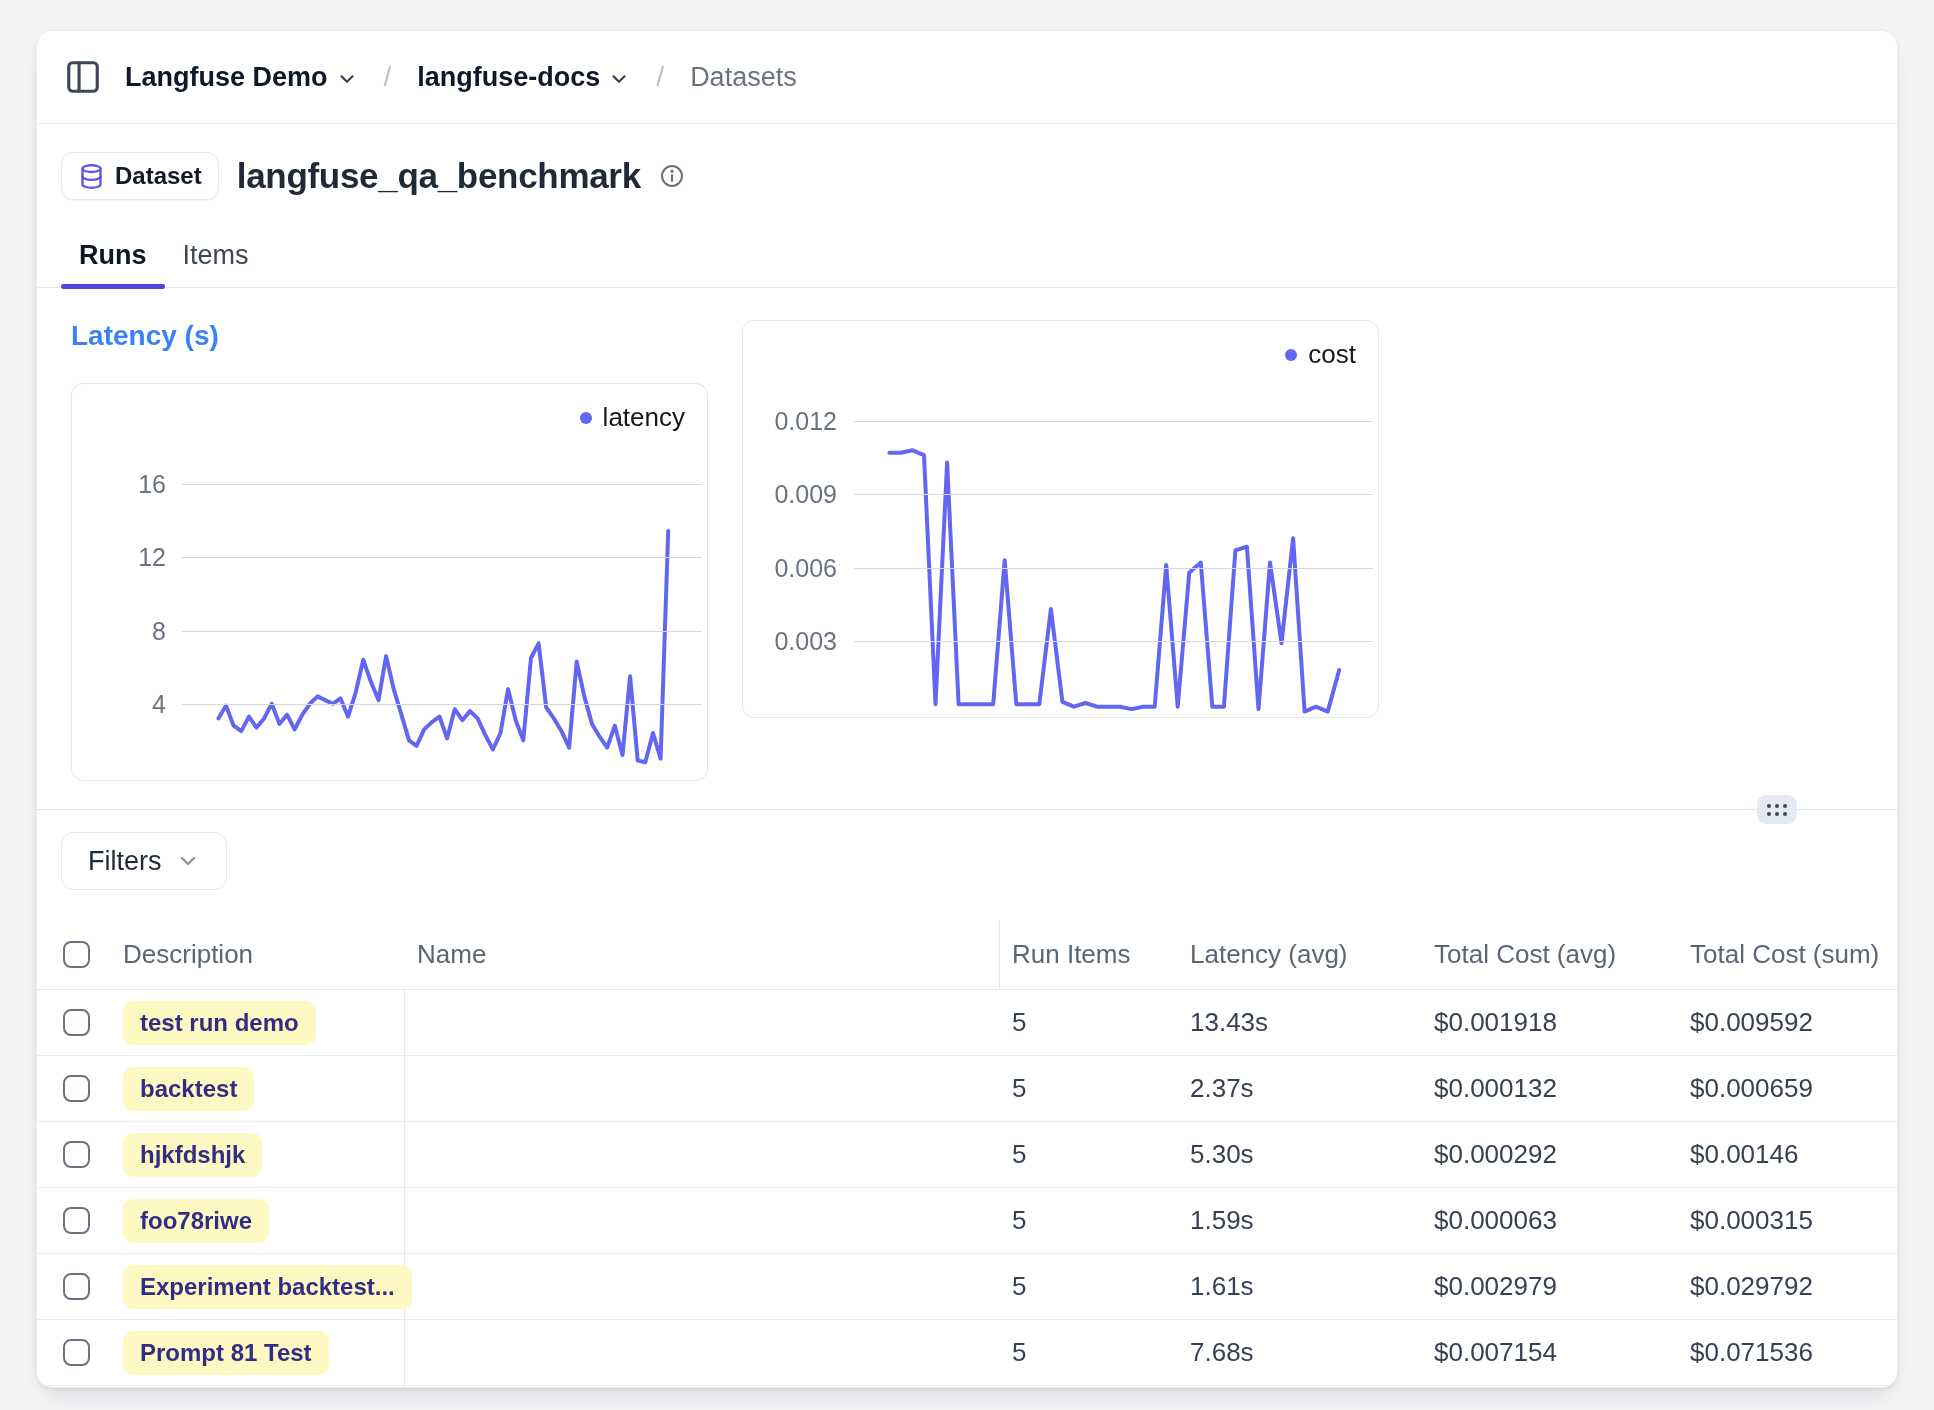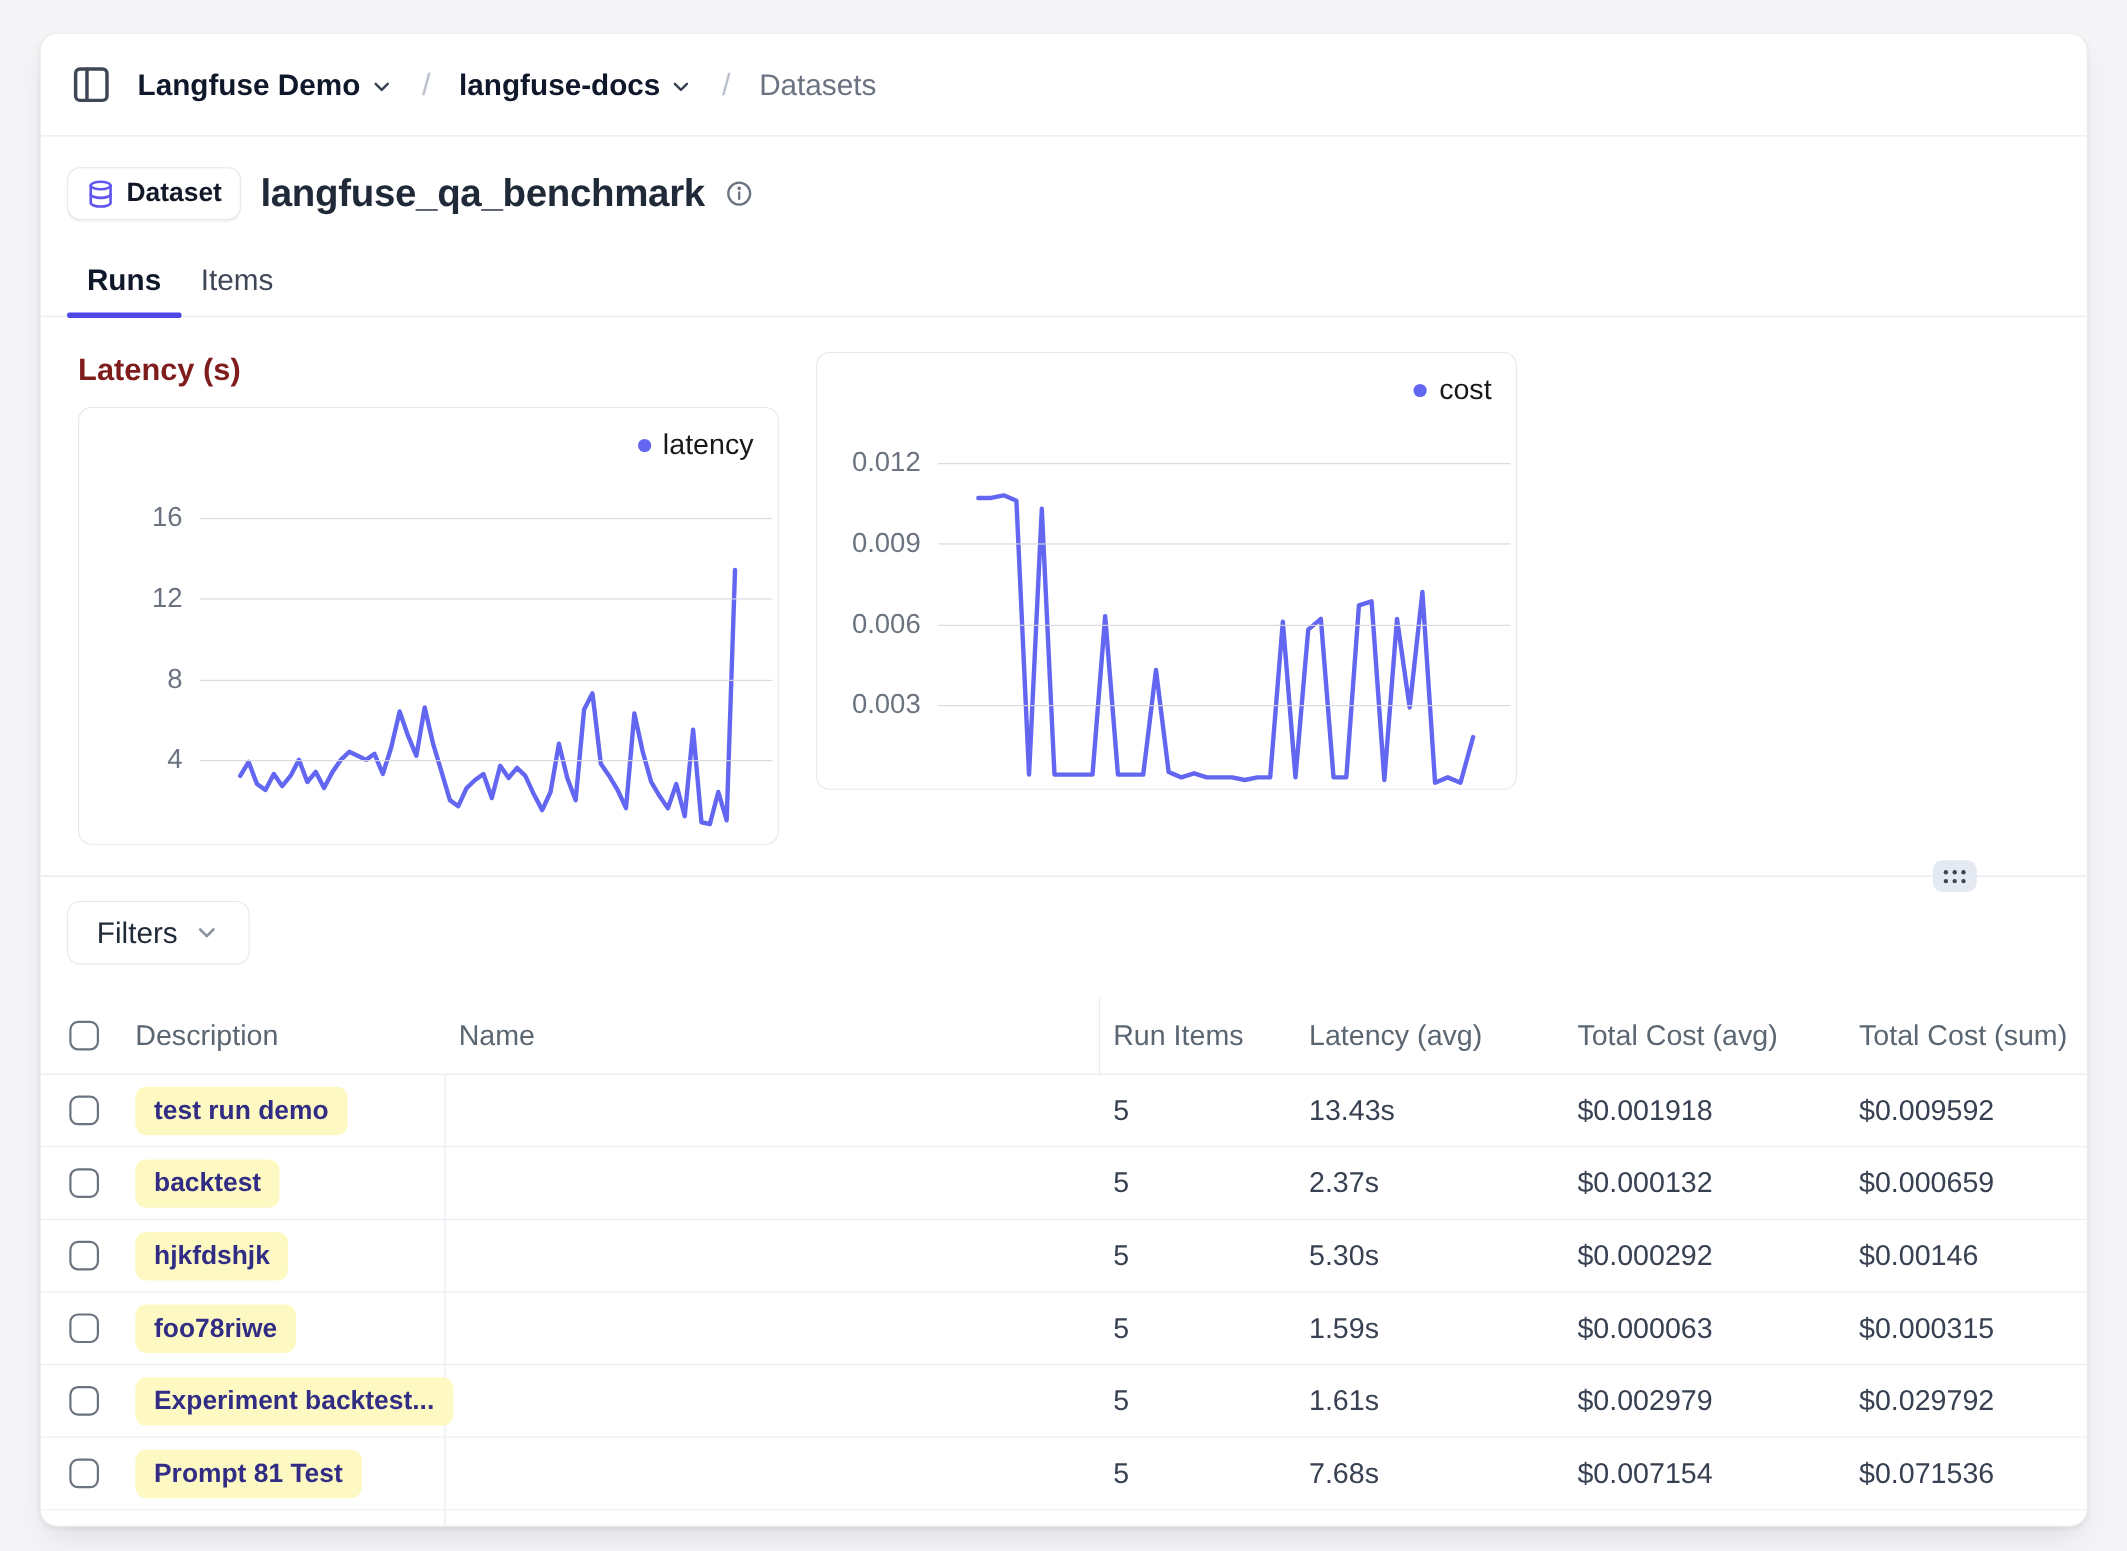--- a/index.html
+++ b/index.html
@@ -38,21 +38,21 @@
 
   
   .tabs { display:flex; gap:0; margin-top:34px; padding:0 24px; border-bottom:1px solid #e7e9ed; }
   .tab { padding:6px 18px 16px 18px; font-size:27px; color:#3f4757; font-weight:500; position:relative; cursor:pointer; }
   .tab.active { color:#0f172a; font-weight:600; }
   .tab.active::after { content:""; position:absolute; left:0; right:0; bottom:-2px; height:5px; background:#4f46e5; border-radius:2px; }
 
   
   .charts { display:flex; gap:34px; padding:32px 0 0 34px; }
   .chart-block { width:637px; }
-  .chart-title { font-size:28px; font-weight:600; color:#7f1d1d; margin-bottom:18px; }
+  .chart-title { font-size:28px; font-weight:600; color:#3b82f6; margin-bottom:31px; }
   .chart-card { position:relative; width:637px; height:398px; border:1px solid #e5e7ea; border-radius:12px; background:#fff; }
   .legend { position:absolute; top:18px; right:22px; display:flex; align-items:center; gap:11px; }
   .legend .dot { width:12px; height:12px; border-radius:50%; background:#6366f1; }
   .legend .lbl { font-size:26px; color:#18181b; font-weight:500; }
   .plot { position:absolute; left:110px; top:100px; width:520px; height:293px; }
   .gridline { position:absolute; left:0; right:0; height:1px; background:#d7d8dc; }
   .ytick { position:absolute; right:541px; transform:translateY(-50%); font-size:25px; color:#6b7280; }
   .plot svg { position:absolute; inset:0; overflow:visible; }
 
   

